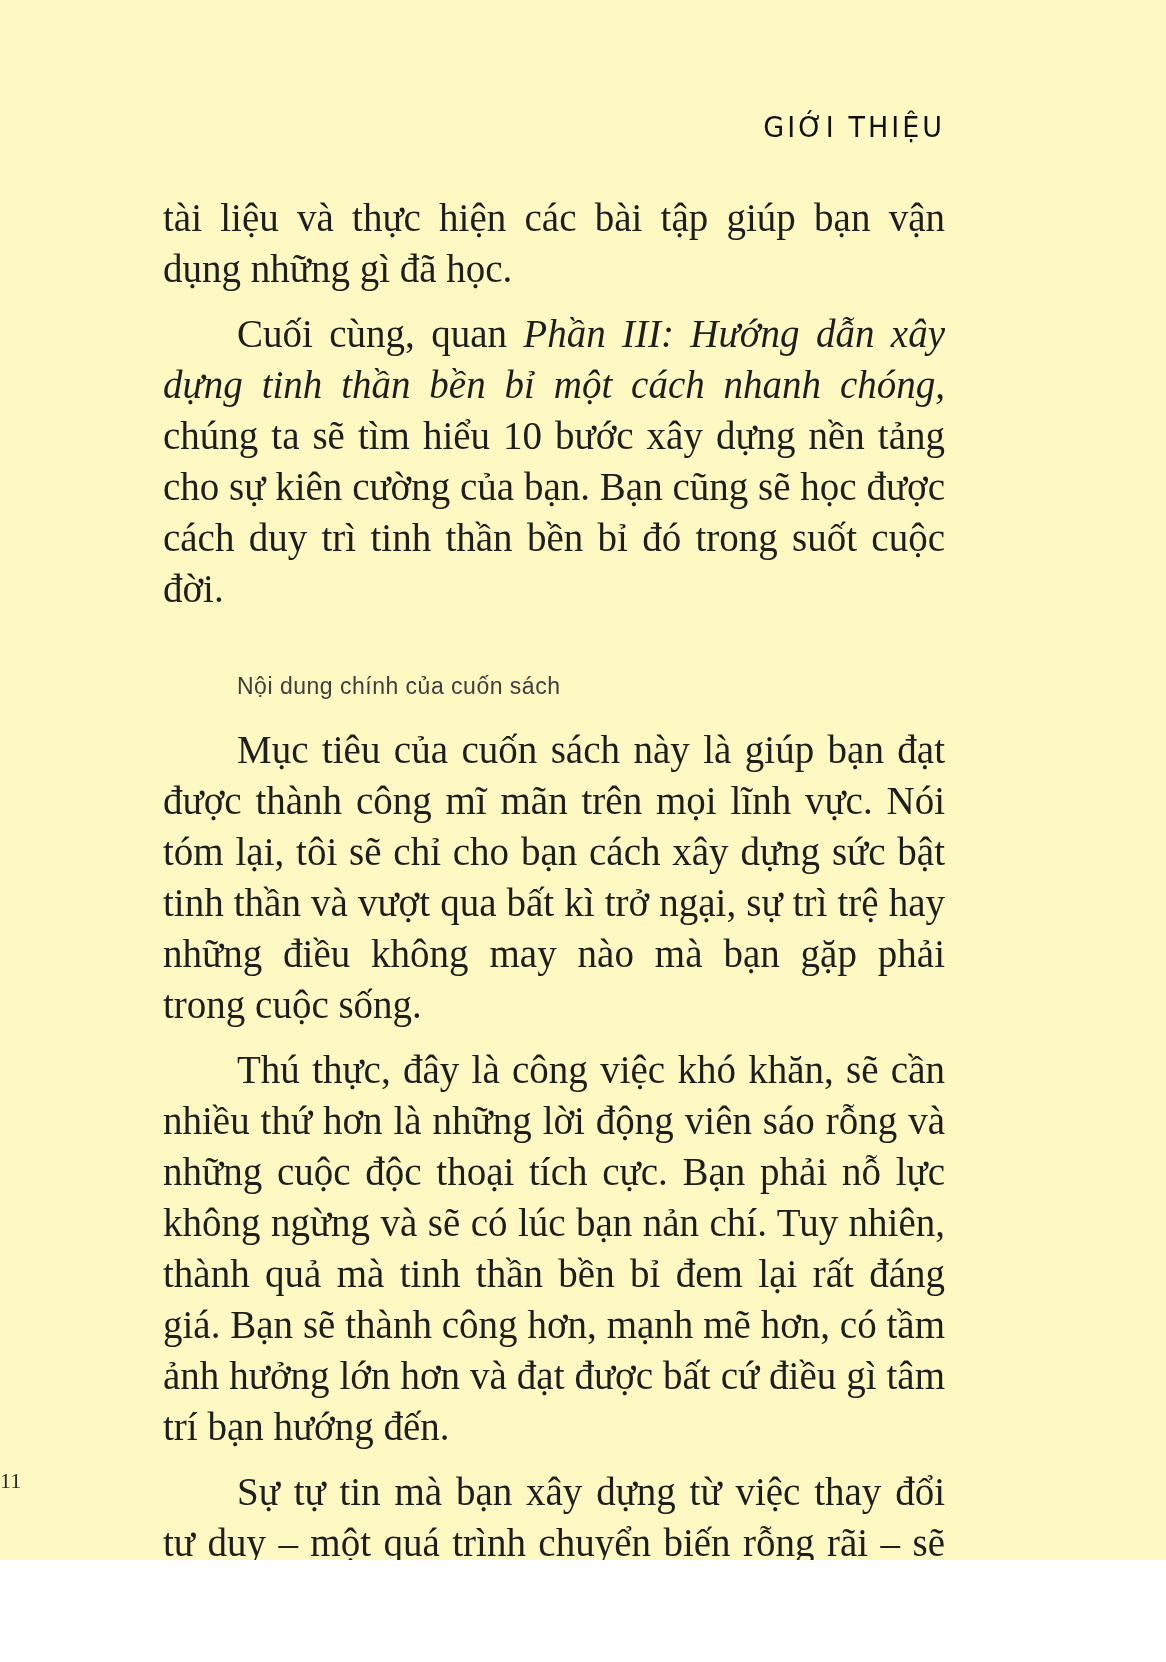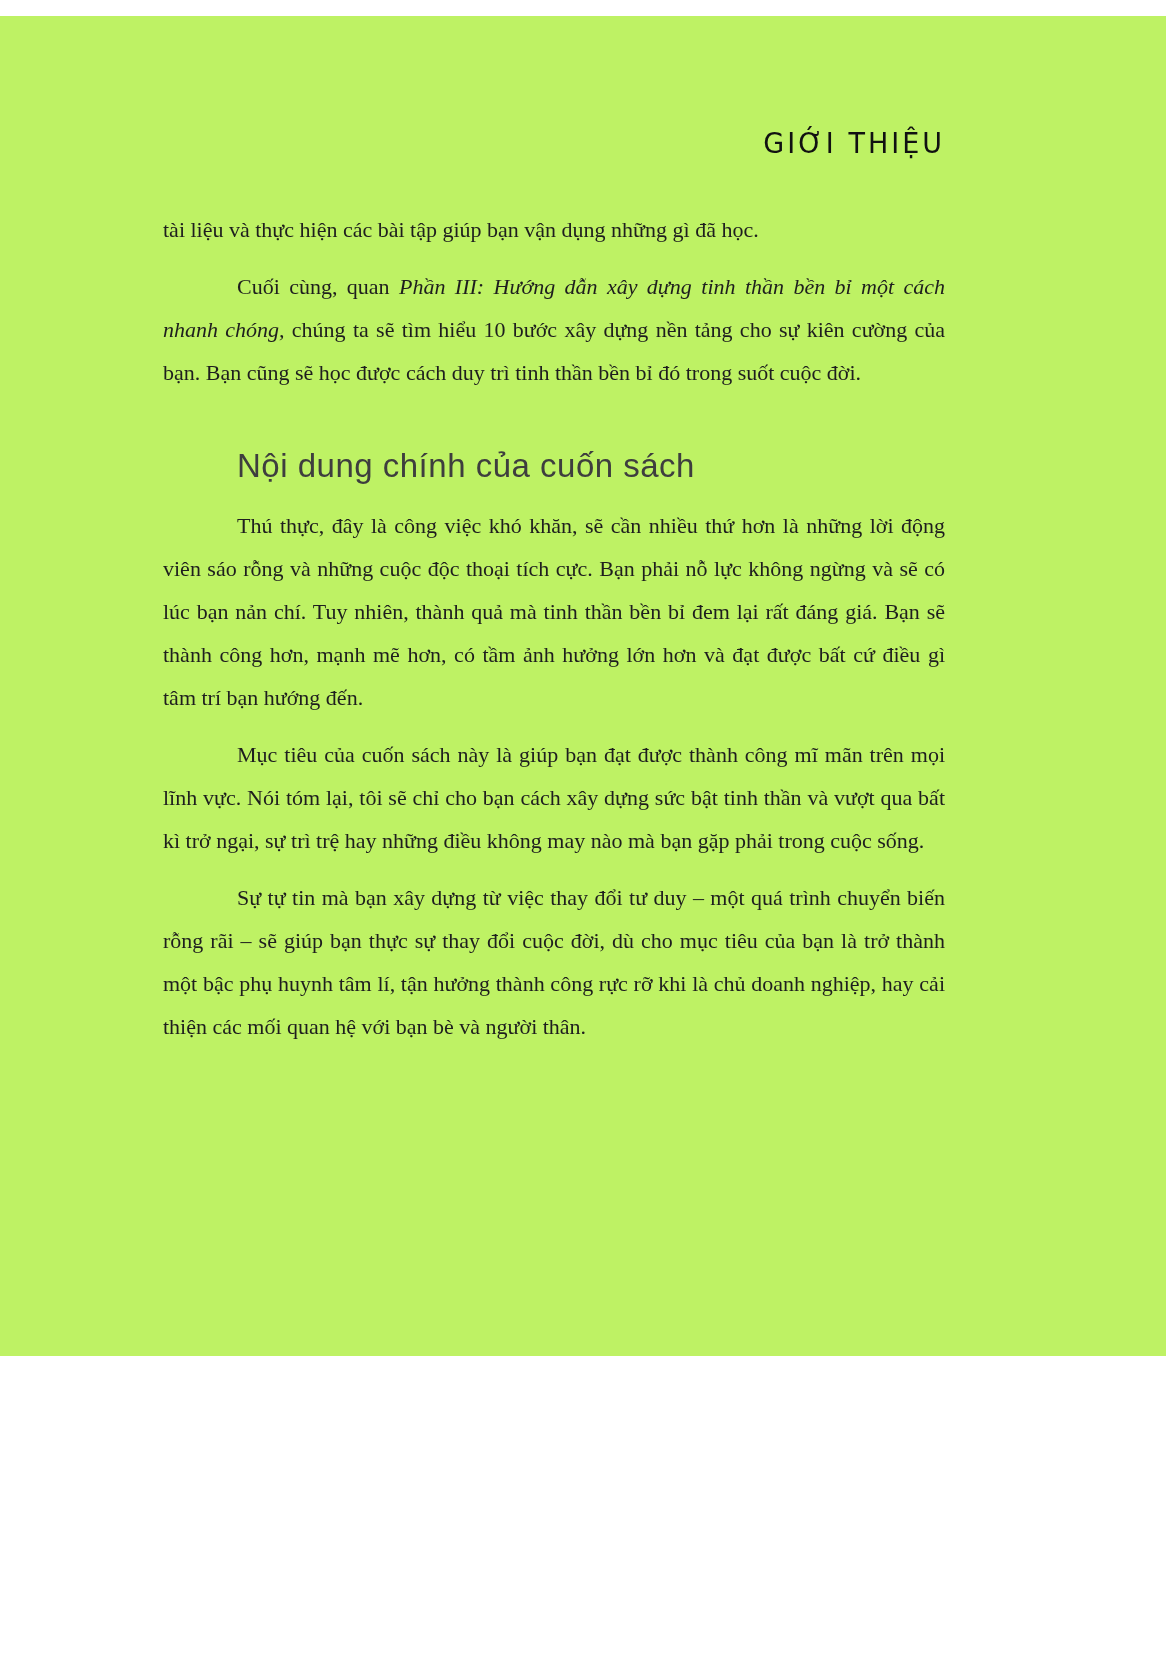--- a/index.html
+++ b/index.html
@@ -3,23 +3,23 @@
 <meta charset="utf-8">
 <style>
   html, body {
     margin: 0;
     padding: 0;
     background: #ffffff;
   }
   .page {
     position: relative;
     width: 1166px;
-    height: 1340px;
-    margin: 16px auto;
-    background: #bef264;
+    height: 1560px;
+    margin: 0 auto;
+    background: #fef9c3;
     color: #1e1e1e;
     font-family: "Liberation Serif", serif;
     overflow: hidden;
   }
   .running-header {
     position: absolute;
     top: 110px;
     left: 163px;
     right: 221px;
     text-align: right;
@@ -31,34 +31,34 @@
     transform-origin: top right;
   }
   .content {
     position: absolute;
     top: 192px;
     left: 163px;
     right: 221px;
   }
   .content p {
     margin: 0 0 14px 0;
-    font-size: 22px;
-    line-height: 43px;
+    font-size: 39px;
+    line-height: 51px;
     text-align: justify;
     text-indent: 74px;
     color: #1e1e1e;
   }
   .content p.no-indent {
     text-indent: 0;
   }
   .section-heading {
     margin: 50px 0 16px 74px;
     font-family: "Liberation Sans", sans-serif;
     font-weight: 400;
-    font-size: 33px;
+    font-size: 23px;
     line-height: 44px;
     color: #3e3e3e;
     letter-spacing: 0.5px;
   }
   .page-footer {
     position: absolute;
     top: 1468px;
     left: 0;
     width: 100%;
     font-size: 22px;
@@ -76,23 +76,23 @@
   <div class="running-header">GIỚI THIỆU</div>
 
   <div class="content">
 
     <p class="no-indent"><span>tài liệu và thực hiện các bài tập giúp bạn vận dụng những gì đã học.</span></p>
 
     <p><span>Cuối cùng, quan </span><em>Phần III: Hướng dẫn xây dựng tinh thần bền bỉ một cách nhanh chóng,</em><span> chúng ta sẽ tìm hiểu 10 bước xây dựng nền tảng cho sự kiên cường của bạn. Bạn cũng sẽ học được cách duy trì tinh thần bền bỉ đó trong suốt cuộc đời.</span></p>
 
     <h2 class="section-heading">Nội dung chính của cuốn sách</h2>
 
+    <p><span>Mục tiêu của cuốn sách này là giúp bạn đạt được thành công mĩ mãn trên mọi lĩnh vực. Nói tóm lại, tôi sẽ chỉ cho bạn cách xây dựng sức bật tinh thần và vượt qua bất kì trở ngại, sự trì trệ hay những điều không may nào mà bạn gặp phải trong cuộc sống.</span></p>
+
     <p><span>Thú thực, đây là công việc khó khăn, sẽ cần nhiều thứ hơn là những lời động viên sáo rỗng và những cuộc độc thoại tích cực. Bạn phải nỗ lực không ngừng và sẽ có lúc bạn nản chí. Tuy nhiên, thành quả mà tinh thần bền bỉ đem lại rất đáng giá. Bạn sẽ thành công hơn, mạnh mẽ hơn, có tầm ảnh hưởng lớn hơn và đạt được bất cứ điều gì tâm trí bạn hướng đến.</span></p>
-
-    <p><span>Mục tiêu của cuốn sách này là giúp bạn đạt được thành công mĩ mãn trên mọi lĩnh vực. Nói tóm lại, tôi sẽ chỉ cho bạn cách xây dựng sức bật tinh thần và vượt qua bất kì trở ngại, sự trì trệ hay những điều không may nào mà bạn gặp phải trong cuộc sống.</span></p>
 
     <p><span>Sự tự tin mà bạn xây dựng từ việc thay đổi tư duy – một quá trình chuyển biến rỗng rãi – sẽ giúp bạn thực sự thay đổi cuộc đời, dù cho mục tiêu của bạn là trở thành một bậc phụ huynh tâm lí, tận hưởng thành công rực rỡ khi là chủ doanh nghiệp, hay cải thiện các mối quan hệ với bạn bè và người thân.</span></p>
 
   </div>
 
   <div class="page-footer">11</div>
 
 </div>
 
 </body></html>

